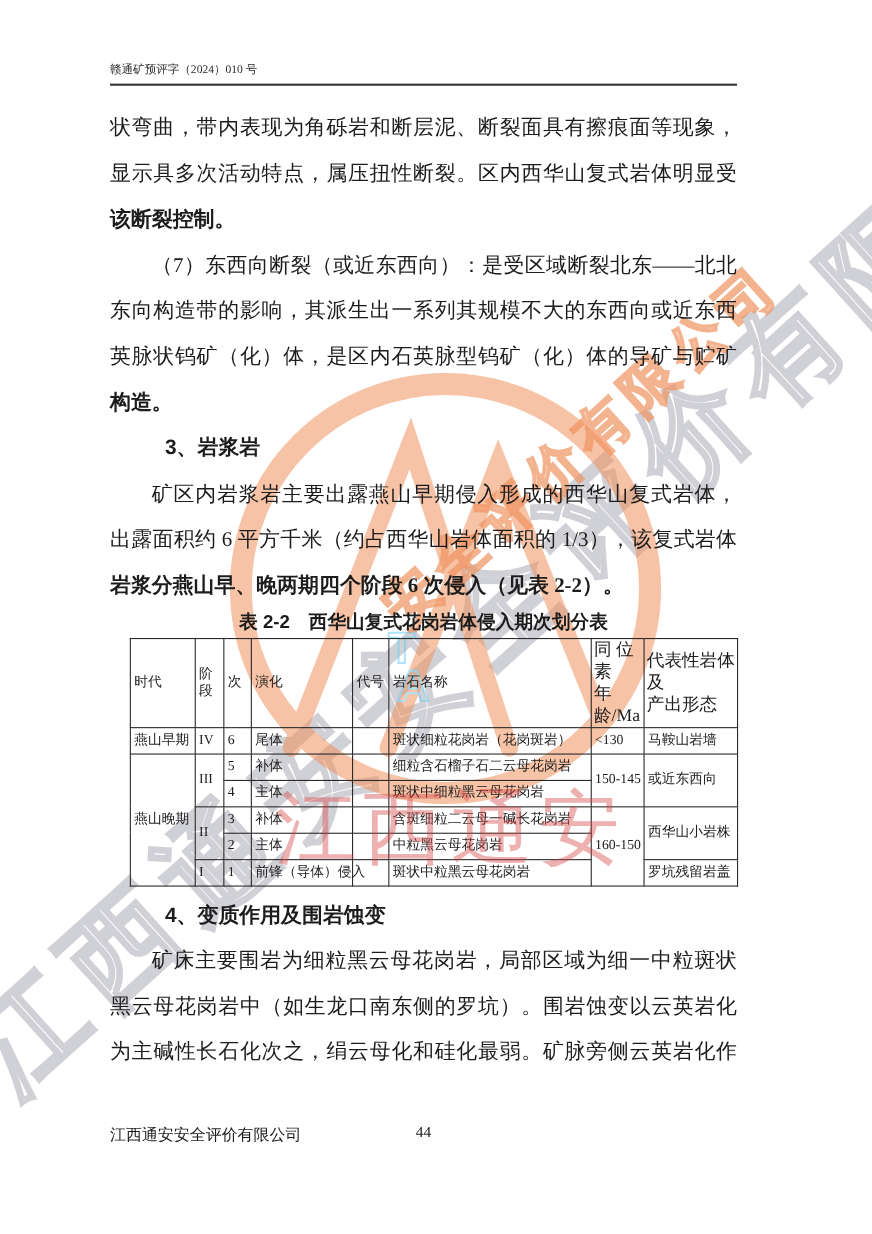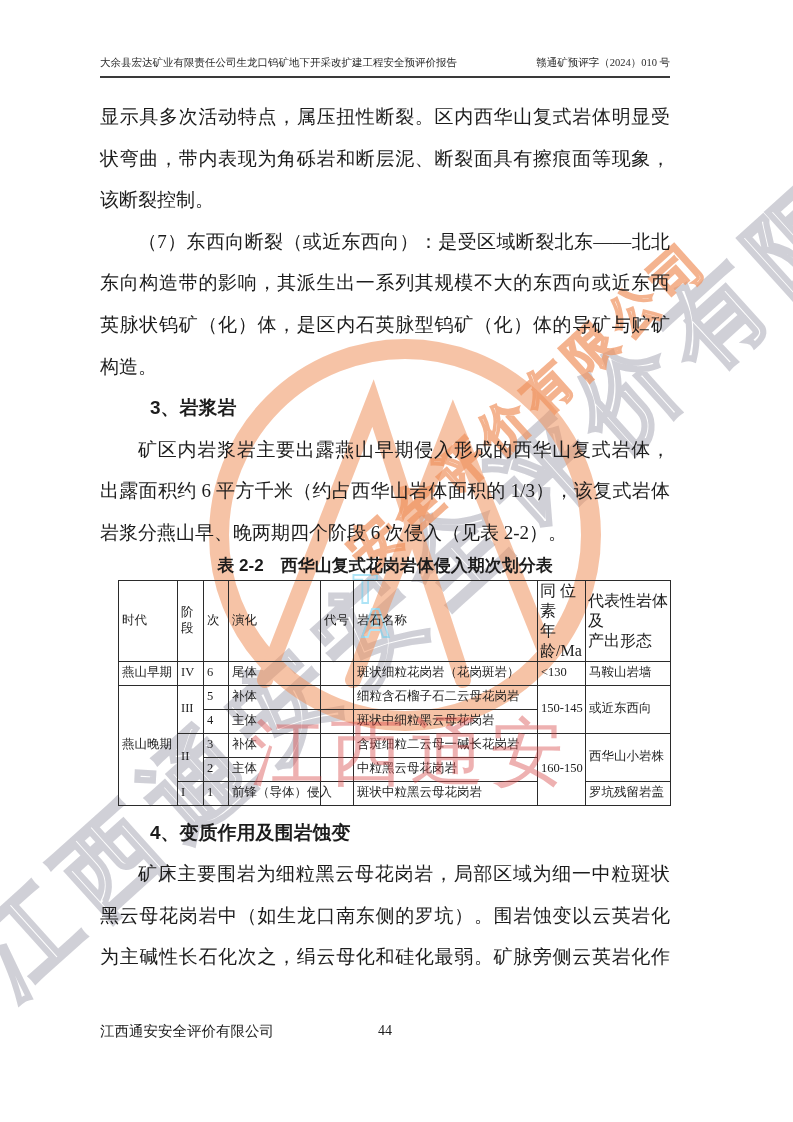--- a/index.html
+++ b/index.html
@@ -41,21 +41,21 @@
   .hdr{position:absolute; top:56px; left:100px; width:570px; z-index:2;
        font-size:10.5px; color:#2a2a2a; display:flex; justify-content:space-between;}
   .hdr-rule{position:absolute; top:76px; left:100px; width:570px; height:2px;
             background:#3a3a3a; z-index:2;}
   
   .content{position:absolute; left:100px; top:96px; width:570px; z-index:2;}
   .line{
     height:41.6px; line-height:41.6px; font-size:19px;
     text-align:justify; text-align-last:justify; overflow:visible;
   }
-  .line.end{text-align-last:left;}
+  .line.end{text-align-last:left;font-weight:bold;}
   .line.ind{text-indent:38px;}
   .line.h{
     text-align-last:left; text-indent:50px; font-weight:bold;
     font-family:"Liberation Sans","DejaVu Sans",sans-serif; font-size:19px;
   }
   
   .tbl-title{
     height:26px; line-height:24px; text-align-last:center;
     font-family:"Liberation Sans","DejaVu Sans",sans-serif;
     font-weight:bold; font-size:17px;
@@ -87,29 +87,28 @@
     <path d="M158,355 L258,96 L352,330" fill="none" stroke="#F0935F" stroke-width="16" stroke-linecap="round"></path>
     <text x="158" y="278" font-family="Liberation Sans, DejaVu Sans, sans-serif" font-size="40" font-weight="bold" fill="none" stroke="#6CCFF0" stroke-width="1.8">T</text>
     <text x="166" y="312" font-family="Liberation Sans, DejaVu Sans, sans-serif" font-size="40" font-weight="bold" fill="none" stroke="#6CCFF0" stroke-width="1.8">A</text>
   </svg>
 
   <div class="wm wm-orange-text">安全评价有限公司</div>
 
   <div class="wm wm-red">江西通安</div>
 
   <div class="hdr">
-    <span>大余县宏达矿业有限责任公司生龙口钨矿地下开采改扩建工程安全预评价报告</span>
     <span>赣通矿预评字（2024）010 号</span>
   </div>
   <div class="hdr-rule"></div>
 
   <div class="content">
 
+    <div class="line">状弯曲，带内表现为角砾岩和断层泥、断裂面具有擦痕面等现象，</div>
     <div class="line">显示具多次活动特点，属压扭性断裂。区内西华山复式岩体明显受</div>
-    <div class="line">状弯曲，带内表现为角砾岩和断层泥、断裂面具有擦痕面等现象，</div>
     <div class="line end">该断裂控制。</div>
 
     <div class="line ind">（7）东西向断裂（或近东西向）：是受区域断裂北东——北北</div>
     <div class="line">东向构造带的影响，其派生出一系列其规模不大的东西向或近东西</div>
     <div class="line">英脉状钨矿（化）体，是区内石英脉型钨矿（化）体的导矿与贮矿</div>
     <div class="line end">构造。</div>
 
     <div class="line h">3、岩浆岩</div>
 
     <div class="line ind">矿区内岩浆岩主要出露燕山早期侵入形成的西华山复式岩体，</div>

